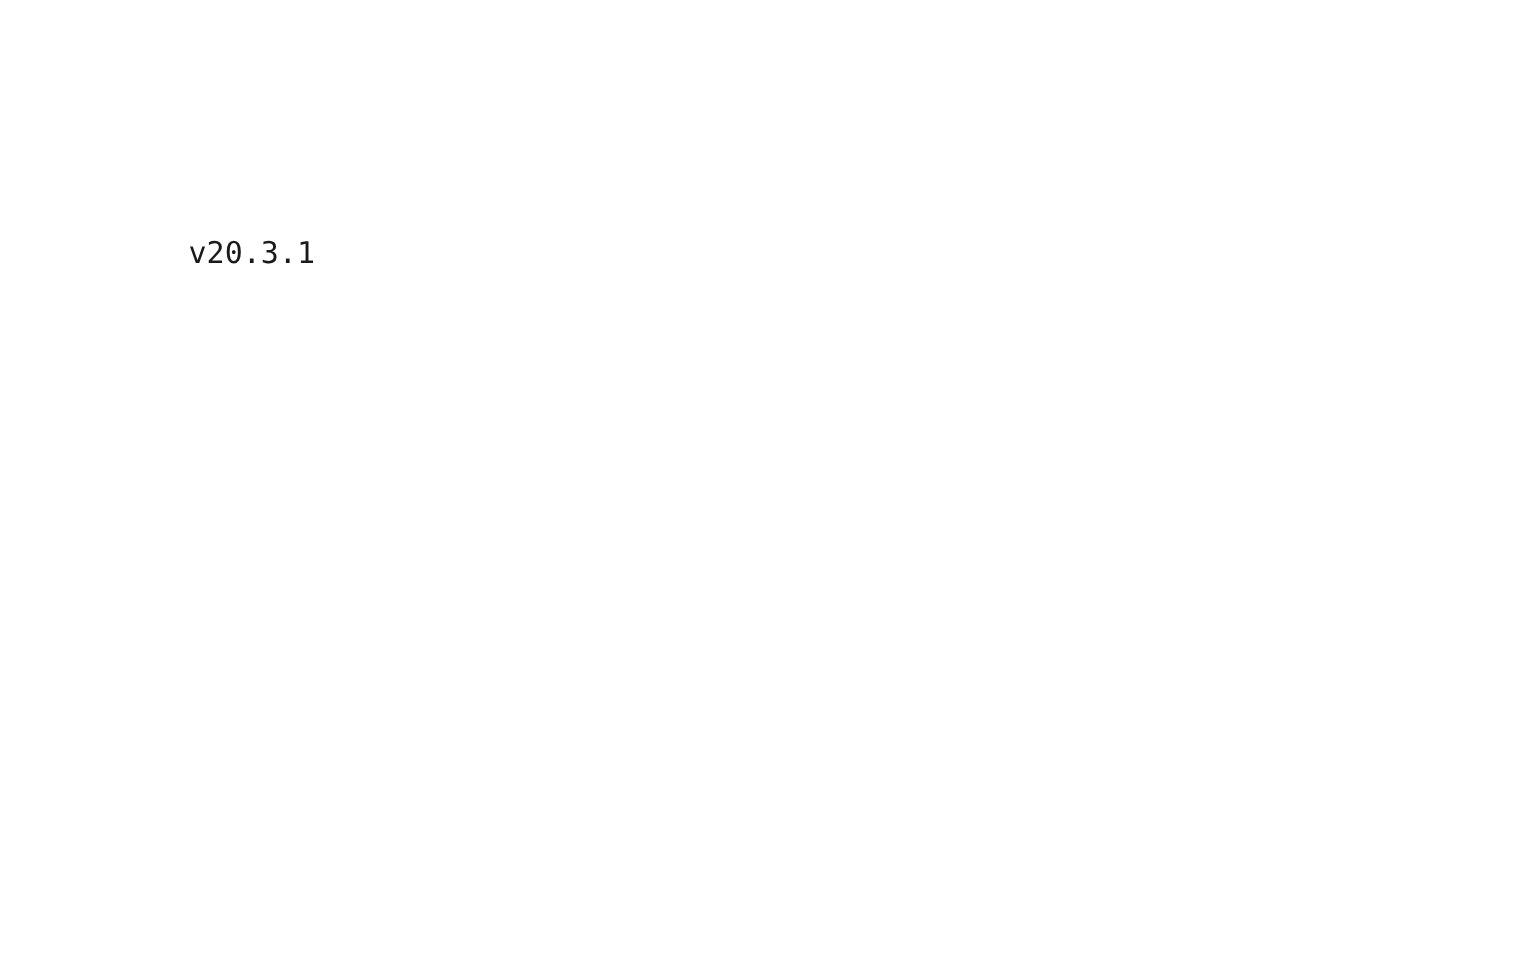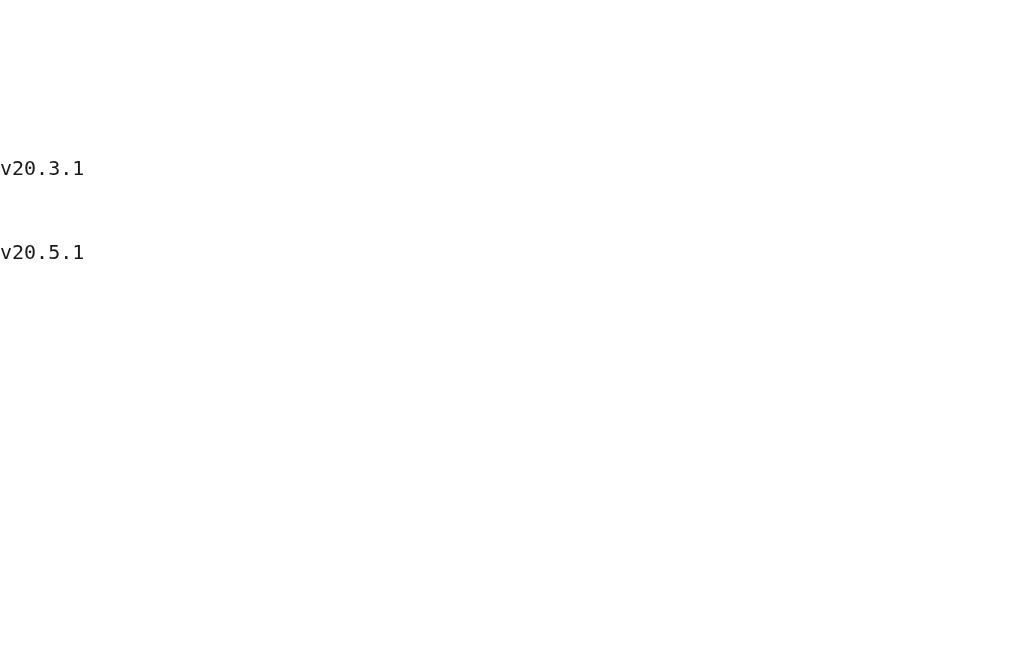--- a/index.html
+++ b/index.html
@@ -18,37 +18,36 @@
     color: #1a1a1a;
     padding-top: 0;
   }
   .row {
     display: block;
     height: 28px;
   }
   .ver {
     display: inline-block;
     width: 210px;
-    text-align: left;
+    text-align: right;
   }
   .cutoff {
     height: 14px;
     overflow: hidden;
   }
 </style>
 </head>
 <body>
 
 <div class="terminal">
   
   <div class="row cutoff">
     
   </div>
   <div class="row"><span class="ver">v20.3.1</span></div>
-  <div class="row"><span class="ver">v20.5.1</span></div>
   
   
   
   
   
   
   
   
   
   

